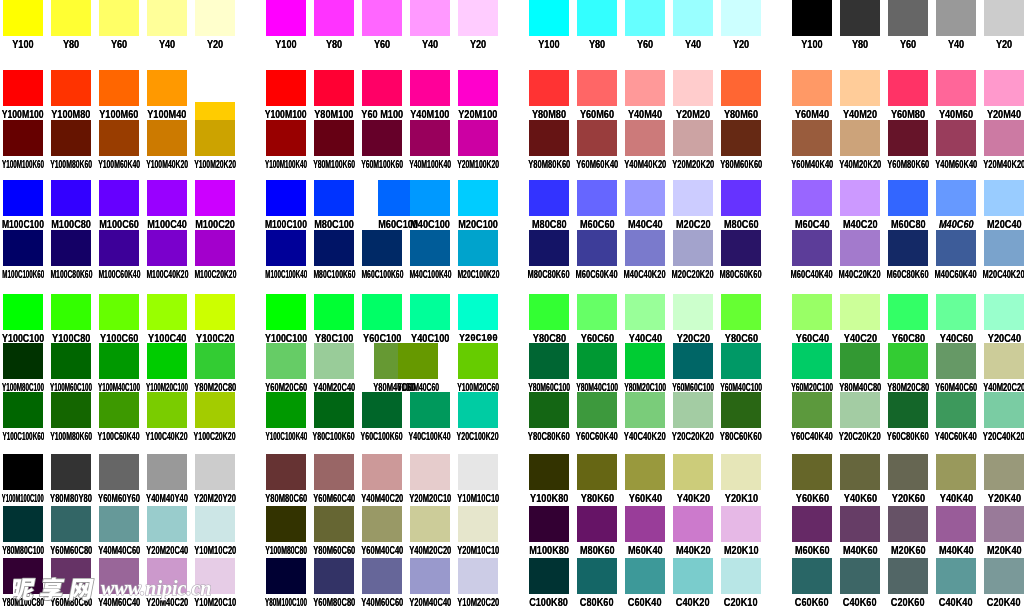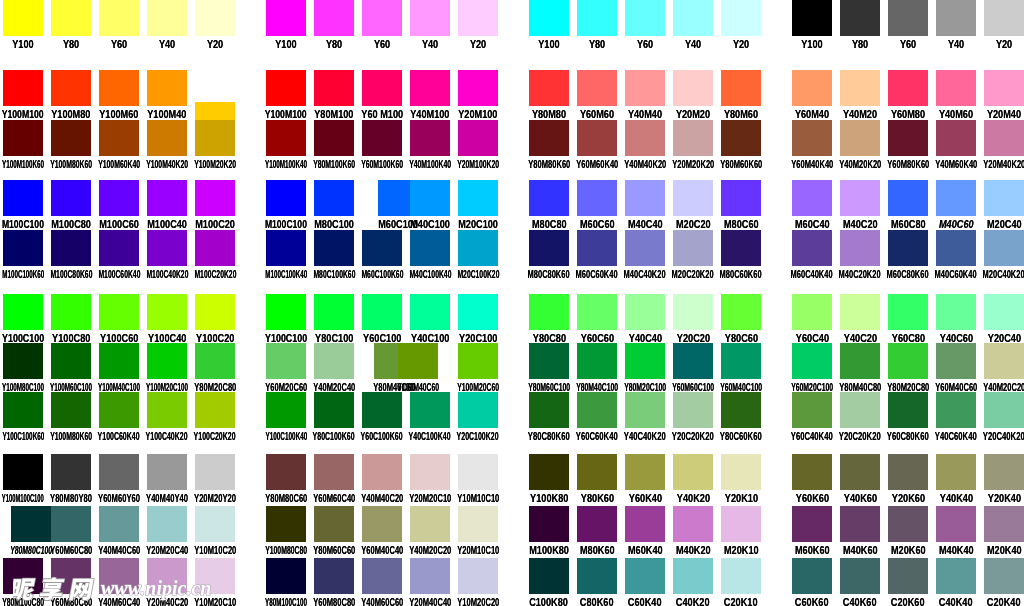--- a/index.html
+++ b/index.html
@@ -533,21 +533,21 @@
               <div class="lab"><span style="transform: scaleX(0.9);">Y80C100</span></div>
             </div>
             <div class="cell" style="left: 96px;">
               <div class="sw" style="background: rgb(0, 255, 102);"></div>
               <div class="lab"><span style="transform: scaleX(0.9);">Y60C100</span></div>
             </div>
             <div class="cell" style="left: 144px;">
               <div class="sw" style="background: rgb(0, 255, 153);"></div>
               <div class="lab"><span style="transform: scaleX(0.9);">Y40C100</span></div>
             </div>
-            <div class="cell" style="left: 192px;">
+            <div class="cell" style="left: 192px; font-family: Liberation Mono, monospace;">
               <div class="sw" style="background: rgb(0, 255, 204);"></div>
               <div class="lab"><span style="transform: scaleX(0.9);">Y20C100</span></div>
             </div>
           </div>
           <div class="group" style="left: 529.1px;">
             <div class="cell" style="left: 0px;">
               <div class="sw" style="background: rgb(51, 255, 51);"></div>
               <div class="lab"><span style="transform: scaleX(0.9);">Y80C80</span></div>
             </div>
             <div class="cell" style="left: 48px;">
@@ -857,21 +857,21 @@
               <div class="lab"><span style="transform: scaleX(0.9);">Y40K40</span></div>
             </div>
             <div class="cell" style="left: 192px;">
               <div class="sw" style="background: rgb(153, 153, 122);"></div>
               <div class="lab"><span style="transform: scaleX(0.9);">Y20K40</span></div>
             </div>
           </div>
         </div>
         <div class="row" style="top: 506px;">
           <div class="group" style="left: 2.5px;">
-            <div class="cell" style="left: 8px; font-style: italic;">
+            <div class="cell" style="left: 0px;">
               <div class="sw" style="background: rgb(0, 51, 51);"></div>
               <div class="lab"><span style="transform: scaleX(0.674022);">Y80M80C100</span></div>
             </div>
             <div class="cell" style="left: 48px;">
               <div class="sw" style="background: rgb(51, 102, 102);"></div>
               <div class="lab"><span style="transform: scaleX(0.741517);">Y60M60C80</span></div>
             </div>
             <div class="cell" style="left: 96px;">
               <div class="sw" style="background: rgb(102, 153, 153);"></div>
               <div class="lab"><span style="transform: scaleX(0.741517);">Y40M40C60</span></div>

